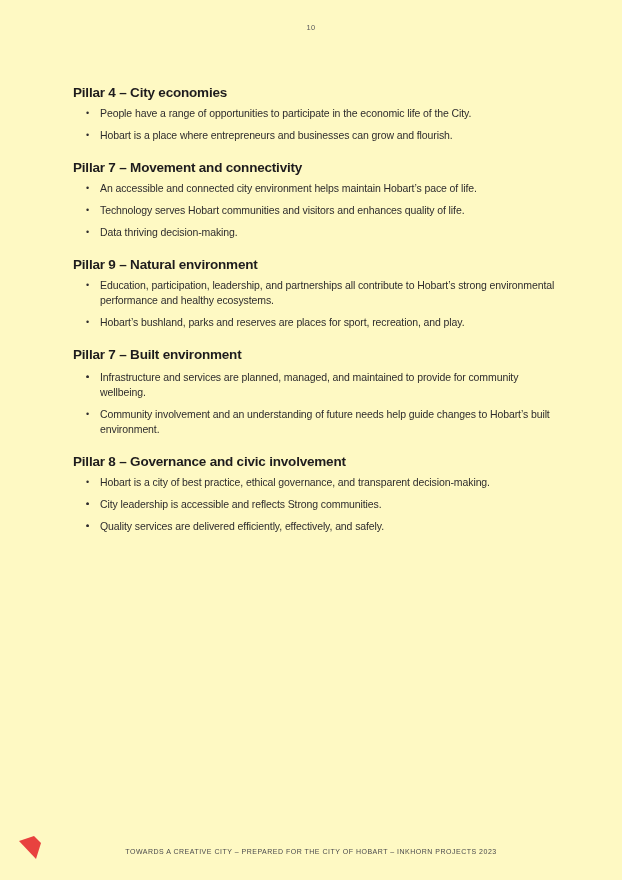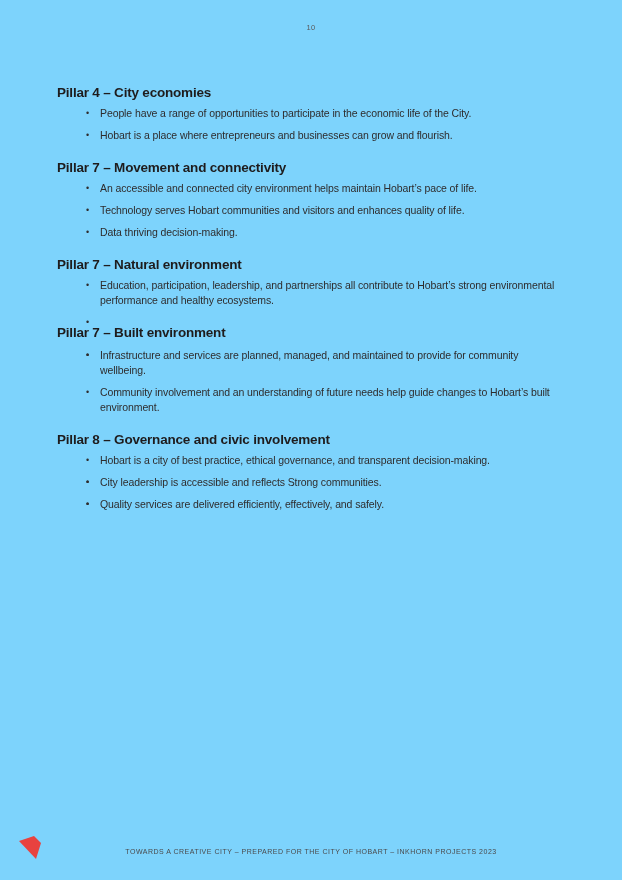--- a/index.html
+++ b/index.html
@@ -2,36 +2,36 @@
 <html><head>
 <meta charset="utf-8">
 <style>
   html, body { margin: 0; padding: 0; }
   body {
     width: 622px; height: 880px;
     background: #ffffff;
     font-family: "Liberation Sans", sans-serif;
     overflow: hidden;
   }
-  .page { position: relative; width: 622px; height: 880px; background: #7dd3fc; }
+  .page { position: relative; width: 622px; height: 880px; background: #fef9c3; }
 
   .page-number {
     position: absolute; top: 23px; left: 0; right: 0;
     text-align: center;
     font-size: 7.5px; color: #5a5a5c; letter-spacing: 0.3px;
   }
 
   .content {
     position: absolute; top: 84px; left: 57px; width: 508px;
   }
 
   .section { margin: 0 0 16px 0; }
 
   .section h2 {
-    margin: 0 0 5px 0;
+    margin: 0 0 5px 16px;
     font-size: 13.5px; font-weight: 700;
     letter-spacing: -0.2px;
     color: #1e1c1d;
     line-height: 17px;
   }
 
   ul.bullets { list-style: none; margin: 0; padding: 0; }
   ul.bullets li {
     position: relative;
     padding-left: 43px;
@@ -78,24 +78,24 @@
     <div class="section">
       <h2>Pillar 7 – Movement and connectivity</h2>
       <ul class="bullets">
         <li><span class="bullet-marker">•</span><span>An accessible and connected city environment helps maintain Hobart’s pace of life.</span></li>
         <li><span class="bullet-marker">•</span><span>Technology serves Hobart communities and visitors and enhances quality of life.</span></li>
         <li><span class="bullet-marker">•</span><span>Data thriving decision-making.</span></li>
       </ul>
     </div>
 
     <div class="section">
-      <h2>Pillar 7 – Natural environment</h2>
+      <h2>Pillar 9 – Natural environment</h2>
       <ul class="bullets">
         <li><span class="bullet-marker">•</span><span>Education, participation, leadership, and partnerships all contribute to Hobart’s strong environmental performance and healthy ecosystems.</span></li>
-        <li><span class="bullet-marker">•</span></li>
+        <li><span class="bullet-marker">•</span><span>Hobart’s bushland, parks and reserves are places for sport, recreation, and play.</span></li>
       </ul>
     </div>
 
     <div class="section">
       <h2>Pillar 7 – Built environment</h2>
       <ul class="bullets">
         <li><span class="bullet-marker">•</span></li>
         <li><span class="bullet-marker">•</span><span>Infrastructure and services are planned, managed, and maintained to provide for community wellbeing.</span></li>
         <li><span class="bullet-marker">•</span><span>Community involvement and an understanding of future needs help guide changes to Hobart’s built environment.</span></li>
       </ul>

